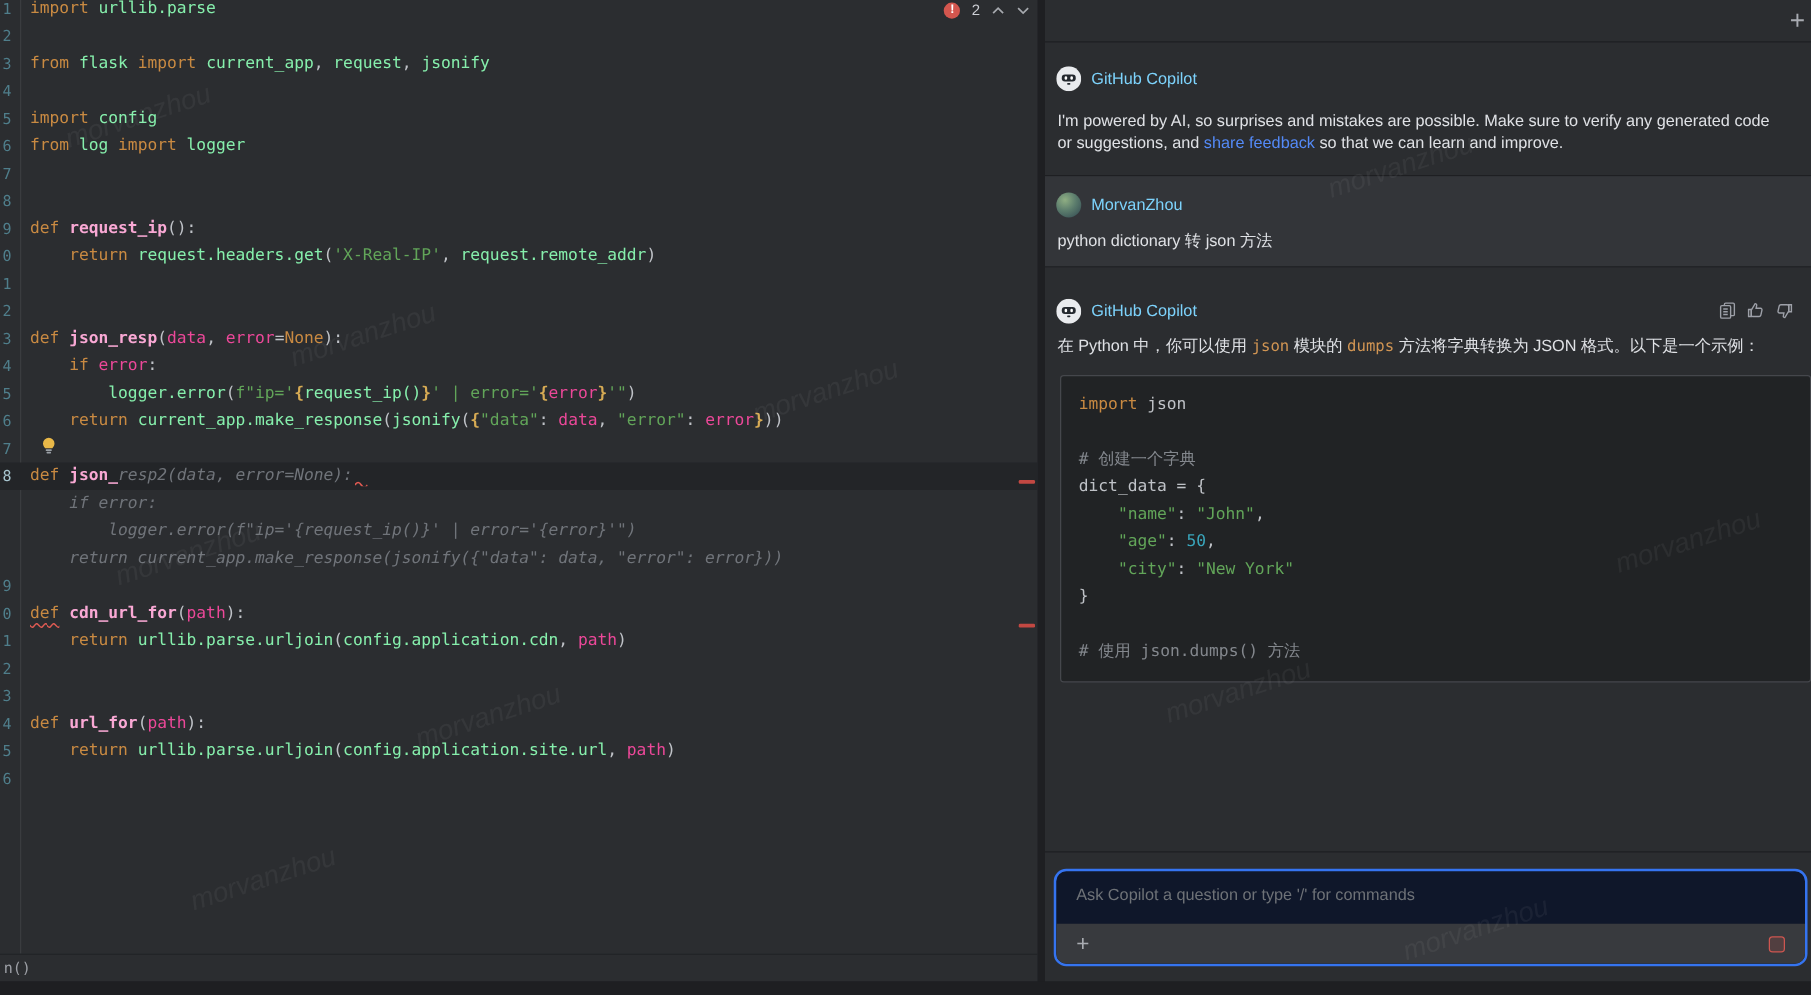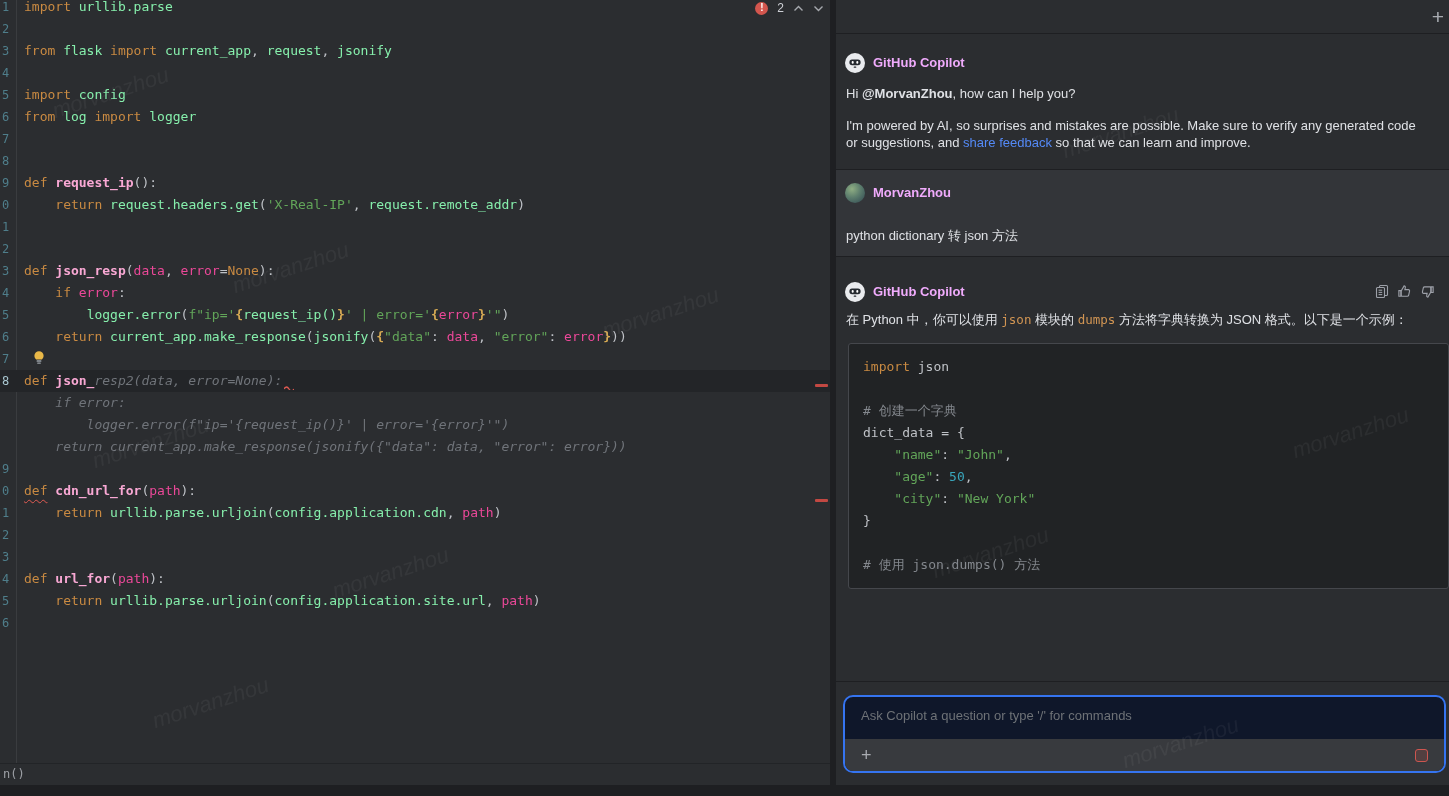--- a/index.html
+++ b/index.html
@@ -47,21 +47,21 @@
   .divider{position:absolute;left:830px;top:0;width:6px;bottom:0;background:#1e1f22}
   .bottom-strip{position:absolute;left:0;right:0;bottom:0;height:11px;background:#1e1f22}
   
   .chat-pane{position:absolute;left:836px;top:0;right:0;bottom:11px;background:#2b2d30;
     display:flex;flex-direction:column}
   .chat-header{height:33px;border-bottom:1px solid #1e1f22;position:relative;flex:none}
   .new-chat{position:absolute;right:5px;top:2px;font-size:21px;font-weight:300;color:#a8abb1;line-height:1.4}
   .msg{padding:18px 12px 18px 9px;border-bottom:1px solid #1e1f22;flex:none;font-size:13px}
   .msg-user{background:#333539;padding:12px 12px 12px 9px}
   .msg-head{display:flex;align-items:center;gap:8px;height:21px}
-  .msg-name{font-weight:700;font-size:13px;color:#f0abfc}
+  .msg-name{font-weight:400;font-size:13px;color:#7dd3fc}
   .avatar-user{width:20px;height:20px;border-radius:50%;flex:none;
     background:radial-gradient(circle at 35% 30%,#8fae83 0%,#5c7d6d 45%,#2f4650 100%)}
   .msg-body{margin:12px 0 0 1px;line-height:17px;color:#dfe1e5}
   .msg-para{margin:15px 12px 0 1px;line-height:17px;color:#dfe1e5}
   .icode{color:#d19553;font-family:"DejaVu Sans Mono","Liberation Mono",monospace;font-size:12.5px}
   .link{color:#548af7;text-decoration:none;cursor:pointer}
   .msg-last{flex:1;border-bottom:1px solid #1e1f22;padding:24px 0 0 9px;font-size:13px}
   .head-icons{margin-left:auto;display:flex;gap:8px;margin-right:14px;align-items:center}
   .cblock{margin:15px 0 0 3px;background:#212325;border:1px solid #45474c;border-radius:3px;
     padding:12px 14px;font-family:"DejaVu Sans Mono","Liberation Mono",monospace;font-size:13px;line-height:22px}
@@ -147,30 +147,29 @@
     <div class="msg-head">
       <svg width="20" height="20" viewBox="0 0 20 20">
         <circle cx="10" cy="10" r="10" fill="#e9ebee"></circle>
         <rect x="4.4" y="6.6" width="11.2" height="5.6" rx="2.6" fill="#24292f"></rect>
         <rect x="6.7" y="8" width="2" height="2.8" rx="1" fill="#fff"></rect>
         <rect x="11.3" y="8" width="2" height="2.8" rx="1" fill="#fff"></rect>
         <rect x="8.7" y="13.4" width="2.6" height="1.4" rx=".6" fill="#24292f"></rect>
       </svg>
       <span class="msg-name">GitHub Copilot</span>
     </div>
-    <div class="msg-body"><span>Hi </span><strong>@MorvanZhou</strong><span>, how can I help you?</span></div>
     <div class="msg-para"><span>I'm powered by AI, so surprises and mistakes are possible. Make sure to verify any generated code or suggestions, and </span><a class="link">share feedback</a><span> so that we can learn and improve.</span></div>
   </div>
 
   <div class="msg msg-user">
     <div class="msg-head">
       <span class="avatar-user"></span>
       <span class="msg-name">MorvanZhou</span>
     </div>
-    <div class="msg-body" style="margin-top:24px">python dictionary 转 json 方法</div>
+    <div class="msg-body" style="margin-top:10px">python dictionary 转 json 方法</div>
   </div>
 
   <div class="msg-last">
     <div class="msg-head">
       <svg width="20" height="20" viewBox="0 0 20 20">
         <circle cx="10" cy="10" r="10" fill="#e9ebee"></circle>
         <rect x="4.4" y="6.6" width="11.2" height="5.6" rx="2.6" fill="#24292f"></rect>
         <rect x="6.7" y="8" width="2" height="2.8" rx="1" fill="#fff"></rect>
         <rect x="11.3" y="8" width="2" height="2.8" rx="1" fill="#fff"></rect>
         <rect x="8.7" y="13.4" width="2.6" height="1.4" rx=".6" fill="#24292f"></rect>

